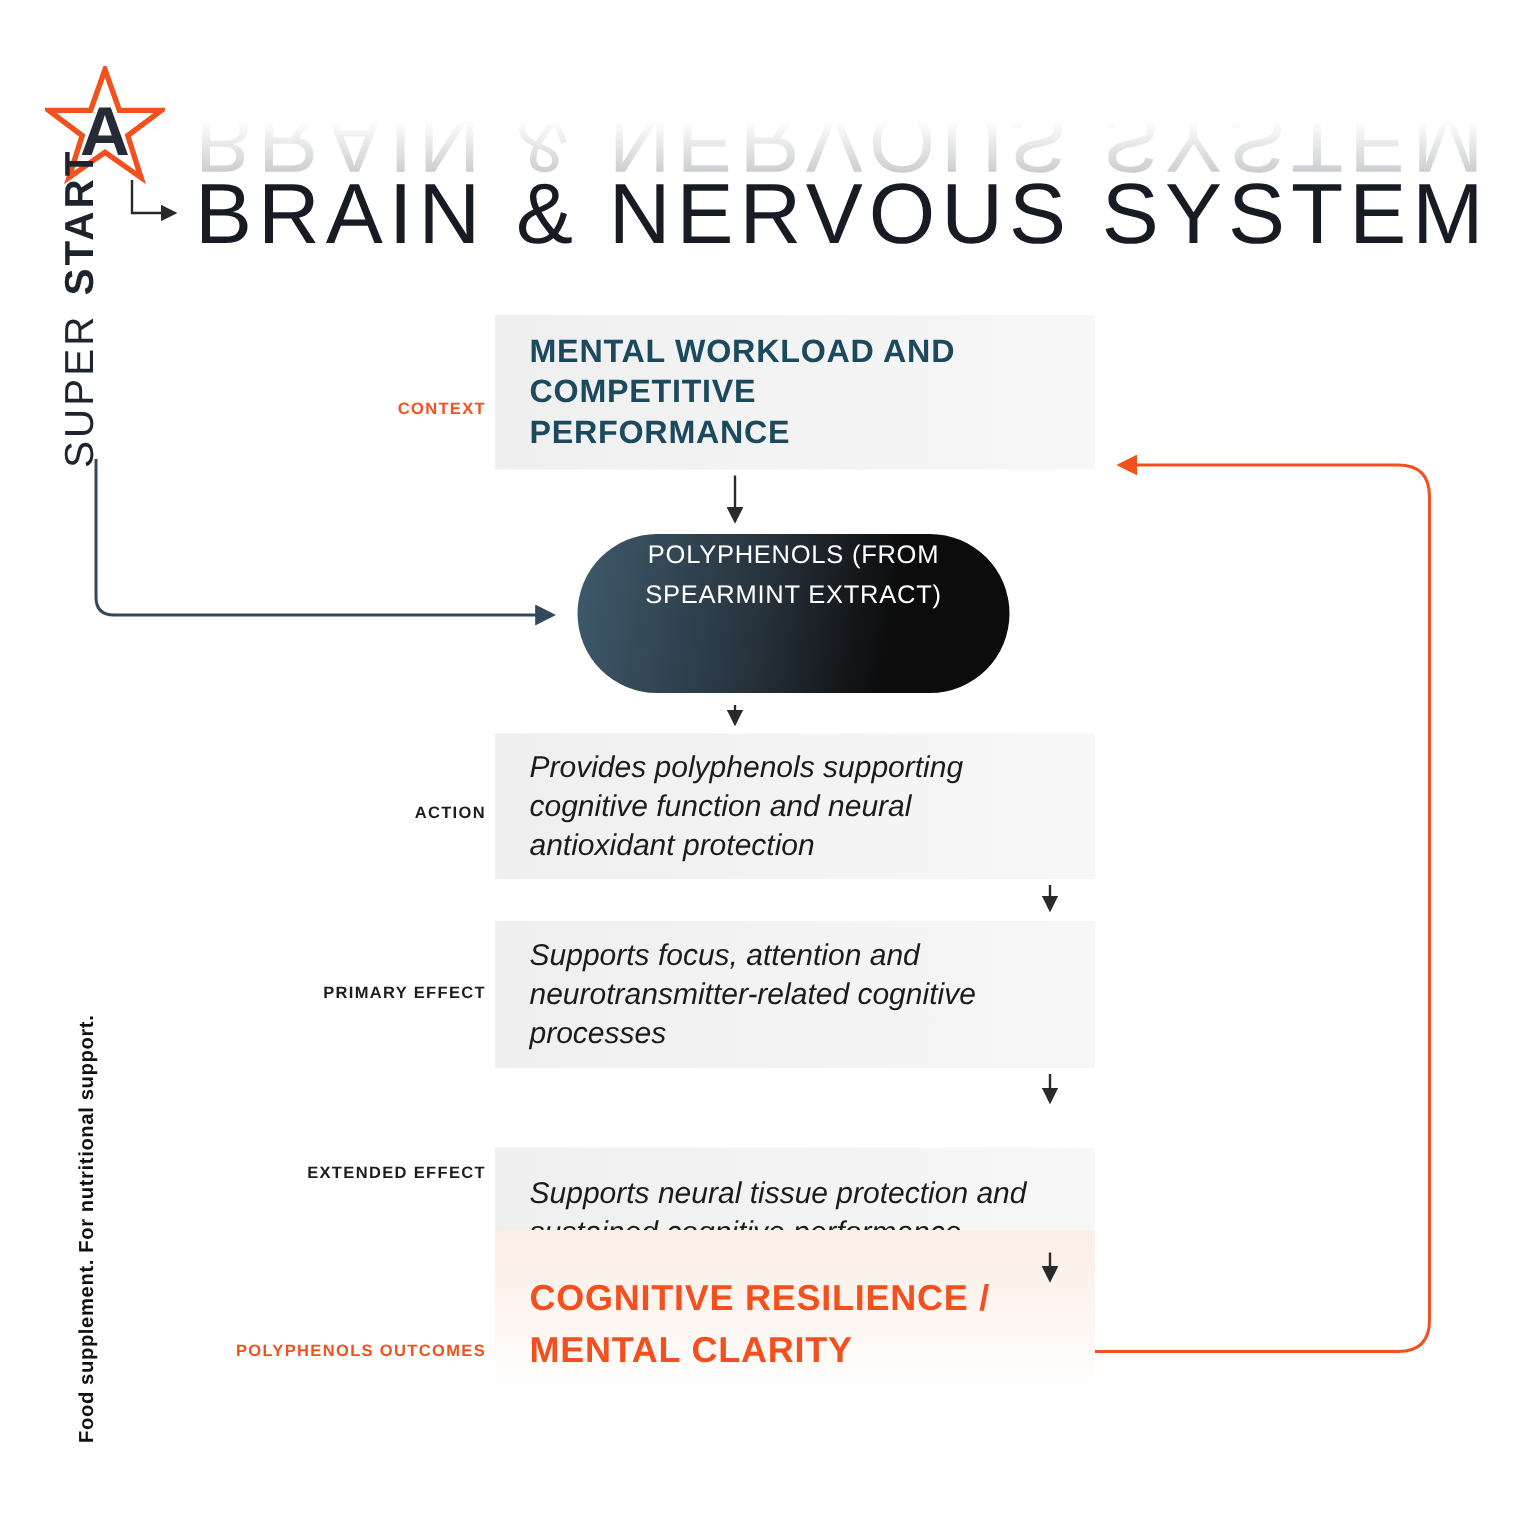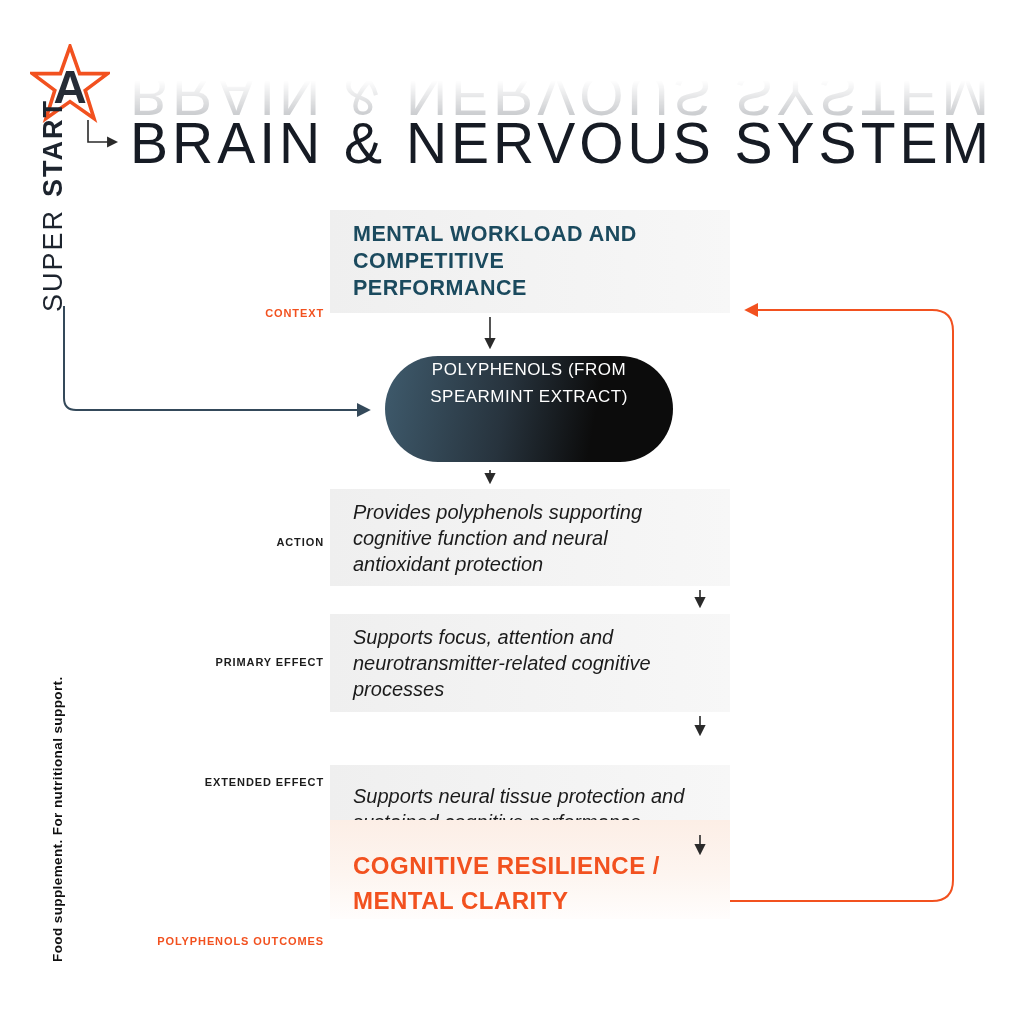--- a/index.html
+++ b/index.html
@@ -48,21 +48,21 @@
     font-size:13.5px; font-weight:700; letter-spacing:.4px; color:#101010;
     white-space:nowrap;
   }
 
   
   .flow-label {
     position:absolute; left:0; width:324px; text-align:right;
     font-size:11px; font-weight:700; letter-spacing:.9px; color:#1c1c1c;
     white-space:nowrap;
   }
-  .flow-label.orange { color: var(--accent-orange, #f2511f); margin-top: 40px; }
+  .flow-label.orange { color: var(--accent-orange, #f2511f); }
   .lbl-context  { top:267px; }
   .lbl-action   { top:536px; }
   .lbl-primary  { top:656px; }
   .lbl-extended { top:776px; }
   .lbl-outcomes { top:895px; }
 
   
   .flow-box {
     position:absolute; left:330px; width:400px;
     background:linear-gradient(90deg, #efefef, #f7f7f7);

